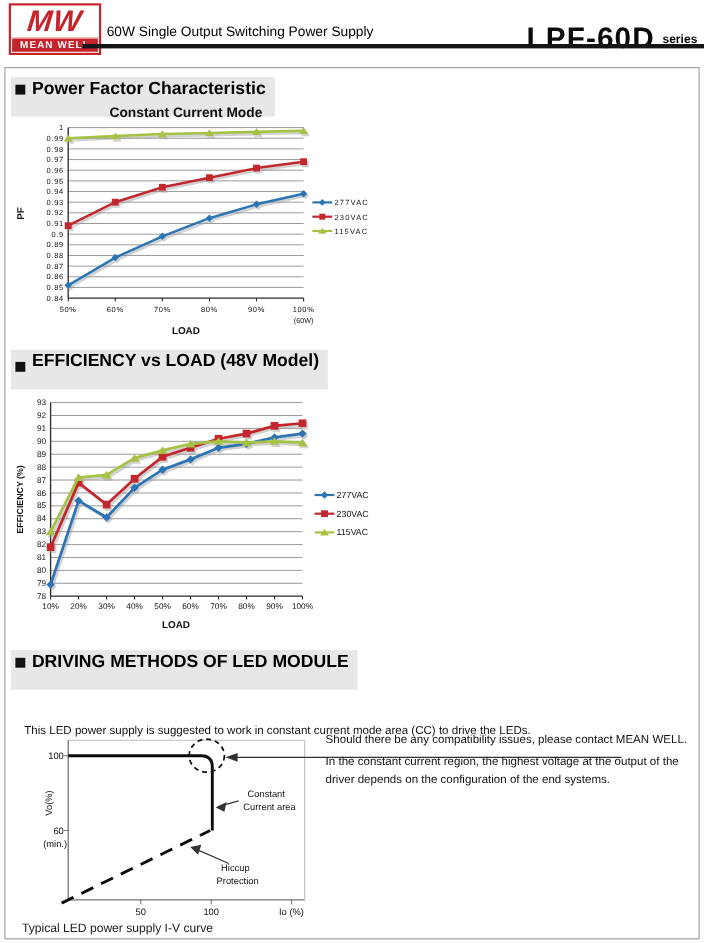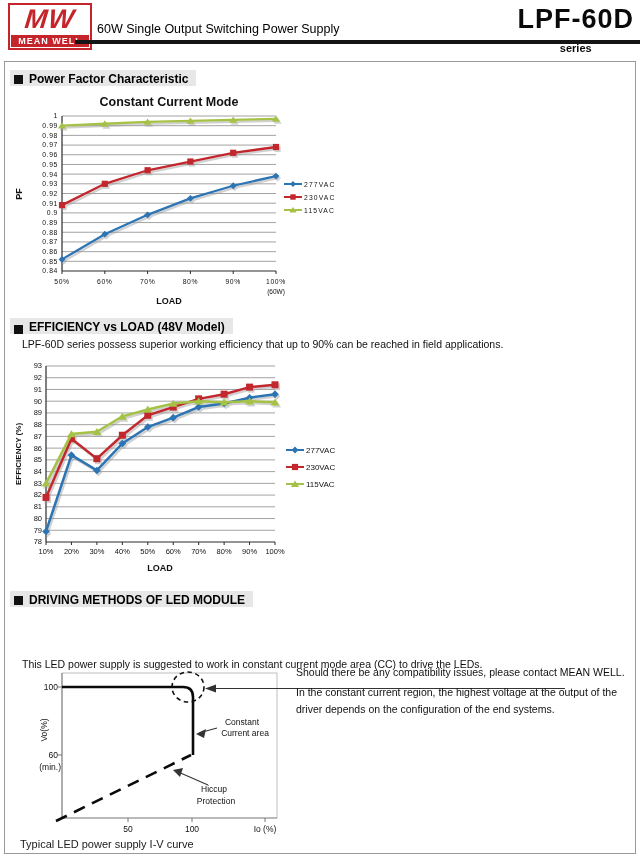--- a/index.html
+++ b/index.html
@@ -9,32 +9,32 @@
   
   .logo{position:absolute;left:8px;top:3px;width:84px;height:47px;
         border:2px solid #c6242b;box-sizing:border-box;background:#fff;}
   .logo-mw{height:29px;display:flex;align-items:center;justify-content:center;
            font-style:italic;font-weight:bold;font-size:27px;color:#c6242b;
            letter-spacing:1px;transform:skewX(-6deg);}
   .logo-brand{height:14px;background:#c6242b;color:#fff;display:flex;
               align-items:center;justify-content:center;font-size:9px;
               font-weight:bold;letter-spacing:1px;box-shadow:inset 0 0 0 1px #fff;}
   .hdr-subtitle{position:absolute;left:97px;top:22px;font-size:12.5px;color:#000;}
-  .hdr-model{position:absolute;right:6px;top:4px;display:flex;align-items:center;gap:7px;flex-direction:column;}
+  .hdr-model{position:absolute;right:6px;top:20px;display:flex;align-items:center;gap:7px;}
   .hdr-model .model{font-size:27px;font-weight:bold;letter-spacing:1px;color:#0a0a0a;}
   .hdr-model .suffix{font-size:11px;font-weight:bold;color:#0a0a0a;}
   .hdr-rule{position:absolute;left:75px;right:0;top:40px;height:4px;background:#151515;}
 
   
   .frame{position:absolute;left:4px;top:61px;width:632px;height:793px;
          border:1px solid #9a9a9a;box-sizing:border-box;background:#fff;}
 
   
   .sec-title{position:absolute;display:inline-flex;align-items:center;gap:6px;
-             background:#e7e7e7;padding:2px 8px 0 4px;font-size:12px;
+             background:#e7e7e7;padding:2px 8px 16px 4px;font-size:16px;
              font-weight:bold;color:#000;white-space:nowrap;}
   .bullet{display:inline-block;width:9px;height:9px;background:#111;}
 
   .desc{position:absolute;font-size:10.5px;color:#111;}
 
   .side-note{position:absolute;left:296px;top:664px;width:334px;font-size:10.5px;
              line-height:1.55;color:#111;}
   .side-note p{margin:0 0 4px 0;}
 
   .caption{position:absolute;left:20px;top:838px;width:270px;
@@ -181,21 +181,20 @@
         <line x1="276" y1="118" x2="294" y2="118" stroke="#A5C247" stroke-width="2"></line>
         <polygon points="285,115 288.7,120.55 281.3,120.55" fill="#A5C247"></polygon>
         <text x="296" y="120.6" font-size="6.8" text-anchor="start" fill="#111" letter-spacing="1.1">115VAC</text>
       </g>
     </svg>
 
   <div class="sec-title" style="left:10px;top:318px;align-items:flex-end;">
     <span class="bullet"></span>
     <span>EFFICIENCY vs LOAD (48V Model)</span>
   </div>
-  <div class="desc" style="left:22px;top:338px;">LPF-60D series possess superior working efficiency that up to 90% can be reached in field applications.</div>
   <svg id="chart2" style="left:8px;top:356px;" width="344" height="222" viewBox="0 0 344 222">
       <g>
         <text x="34" y="188.4" font-size="7.5" text-anchor="end" fill="#111">78</text>
         <line x1="38" y1="174.26666666666668" x2="267" y2="174.26666666666668" stroke="#8c8c8c" stroke-width="0.8"></line>
         <text x="34" y="176.66666666666669" font-size="7.5" text-anchor="end" fill="#111">79</text>
         <line x1="38" y1="162.53333333333333" x2="267" y2="162.53333333333333" stroke="#8c8c8c" stroke-width="0.8"></line>
         <text x="34" y="164.93333333333334" font-size="7.5" text-anchor="end" fill="#111">80</text>
         <line x1="38" y1="150.8" x2="267" y2="150.8" stroke="#8c8c8c" stroke-width="0.8"></line>
         <text x="34" y="153.20000000000002" font-size="7.5" text-anchor="end" fill="#111">81</text>
         <line x1="38" y1="139.06666666666666" x2="267" y2="139.06666666666666" stroke="#8c8c8c" stroke-width="0.8"></line>

